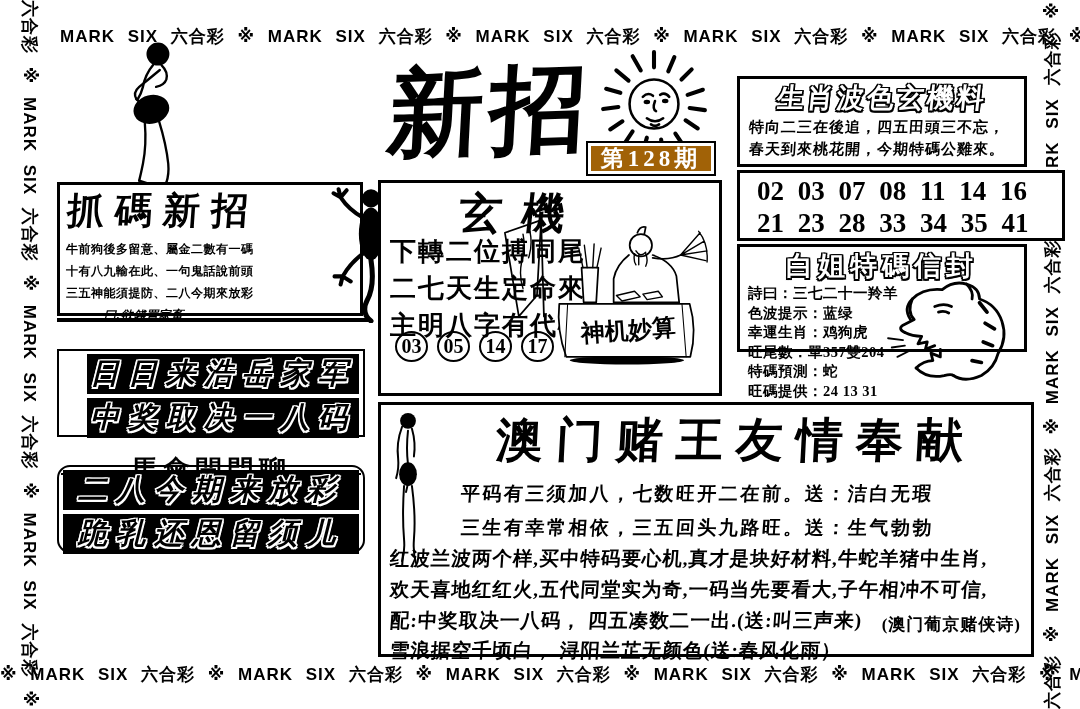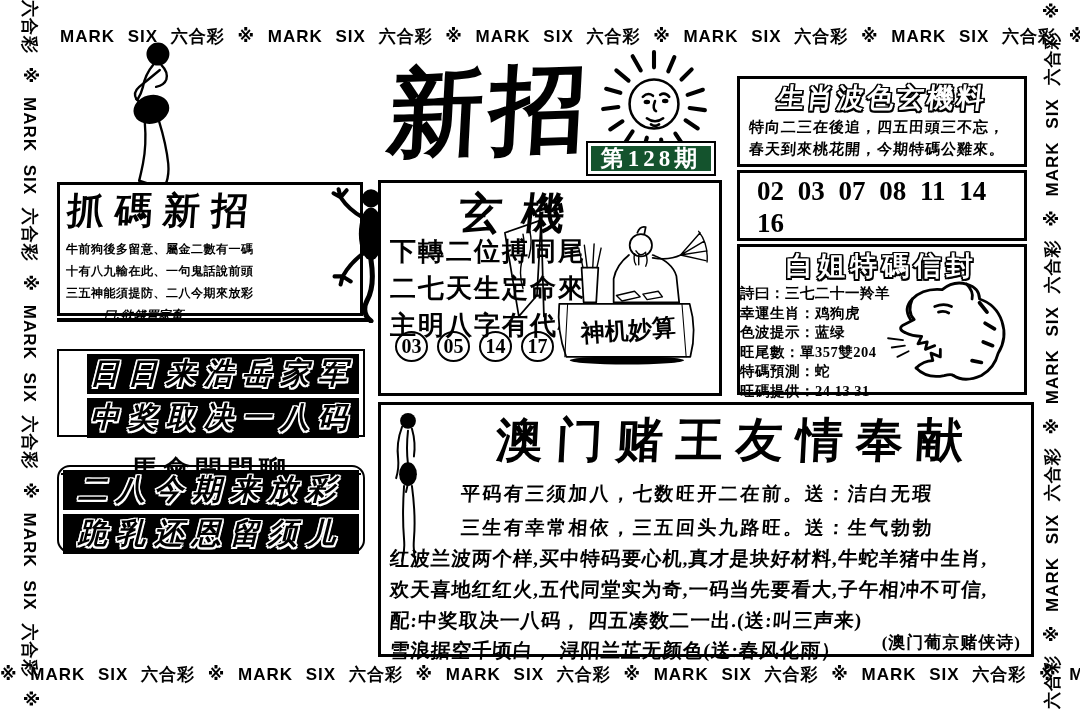--- a/index.html
+++ b/index.html
@@ -16,41 +16,41 @@
   #border-right  { left:1040px; top:709px; width:709px; height:26px; transform-origin:0 0; transform:rotate(-90deg); }
 
   .box { position:absolute; border:3px solid #000; background:#fff; }
 
   
   #page-title { position:absolute; left:388px; top:56px; width:250px; height:114px;
     font-size:96px; line-height:110px; font-weight:900; letter-spacing:6px;
     transform:skewX(-5deg) rotate(-2deg); }
   #sun { position:absolute; left:596px; top:48px; width:116px; height:112px; }
   #issue-badge { position:absolute; left:586px; top:141px; width:130px; height:35px;
-    background:#14532d; color:#fff; border:2px solid #000; box-shadow:inset 0 0 0 3px #fff;
+    background:#a16207; color:#fff; border:2px solid #000; box-shadow:inset 0 0 0 3px #fff;
     font-size:23px; font-weight:bold; letter-spacing:4px;
     display:flex; align-items:center; justify-content:center; }
 
   .outlined { color:#fff;
     text-shadow:-1.5px -1.5px 0 #000, 1.5px -1.5px 0 #000, -1.5px 1.5px 0 #000, 1.5px 1.5px 0 #000,
                 -1.5px 0 0 #000, 1.5px 0 0 #000, 0 -1.5px 0 #000, 0 1.5px 0 #000; }
 
   
   #zodiac-box { left:737px; top:76px; width:290px; height:91px; }
   #zodiac-box .ttl { text-align:center; font-size:27px; font-weight:900; letter-spacing:3px;
      margin-top:1px; transform:skewX(-6deg); }
   #zodiac-box .ln { font-size:15px; font-weight:bold; letter-spacing:1px; line-height:22px;
      padding-left:9px; transform:skewX(-4deg); }
 
-  #numbers-box { left:737px; top:170px; width:290px; height:71px; padding:2px 0 0 17px;
+  #numbers-box { left:737px; top:170px; width:328px; height:71px; padding:2px 0 0 17px;
      font-size:27px; font-weight:bold; line-height:32px; word-spacing:7px; }
 
-  #envelope-box { left:737px; top:244px; width:290px; height:151px; }
+  #envelope-box { left:737px; top:244px; width:290px; height:108px; }
   #envelope-box .ttl { text-align:center; font-size:27px; font-weight:900; letter-spacing:5px; margin-top:1px; }
-  .env-row { font-size:14.5px; font-weight:bold; line-height:19.5px; 
+  .env-row { font-size:14.5px; font-weight:bold; line-height:19.5px; padding-left:8px;
      letter-spacing:0.5px; position:relative; z-index:2; white-space:nowrap; }
   #tiger { position:absolute; right:0px; top:24px; width:158px; height:126px; z-index:1; }
 
   
   #pinup-woman { position:absolute; left:62px; top:40px; width:190px; height:150px; }
 
   #catch-box { left:57px; top:182px; width:306px; height:134px; }
   #catch-box .ttl { font-size:37px; font-weight:900; letter-spacing:11px; margin:1px 0 2px 7px;
      transform:skewX(-4deg); }
   #catch-box .ln { font-size:12px; font-weight:bold; line-height:22px; padding-left:6px;
@@ -90,21 +90,21 @@
   #macau-box { left:378px; top:402px; width:656px; height:255px; }
   #macau-box .ttl { text-align:center; padding-left:60px; margin-top:4px; font-size:47px;
      font-weight:900; letter-spacing:13px; transform:skewX(-3deg); white-space:nowrap; }
   #slim-woman { position:absolute; left:4px; top:4px; width:46px; height:158px; }
   .couplet { position:absolute; left:80px; font-size:19px; font-weight:bold; letter-spacing:2.5px;
      white-space:nowrap; transform:skewX(-4deg); }
   #couplet-1 { top:76px; } #couplet-2 { top:110px; }
   .poem-ln { position:absolute; left:9px; font-size:19.5px; font-weight:bold; letter-spacing:1px;
      white-space:nowrap; transform:skewX(-4deg); }
   #poem-1 { top:140px; } #poem-2 { top:171px; } #poem-3 { top:202px; } #poem-4 { top:232px; }
-  #attribution { position:absolute; right:10px; bottom:0; font-size:17px; font-weight:bold;
+  #attribution { position:absolute; right:10px; bottom:18px; font-size:17px; font-weight:bold;
      letter-spacing:1px; }
 
   svg { display:block; }
 </style>
 </head>
 <body>
 
 <div id="page">
 
   <div id="border-top" class="marquee">MARK SIX 六合彩 ※ MARK SIX 六合彩 ※ MARK SIX 六合彩 ※ MARK SIX 六合彩 ※ MARK SIX 六合彩 ※ MARK SIX 六合彩 ※ MARK SIX 六合彩 ※</div>
@@ -150,22 +150,22 @@
   </div>
 
   <div id="numbers-box" class="box">
     <div>02 03 07 08 11 14 16</div>
     <div>21 23 28 33 34 35 41 45</div>
   </div>
 
   <div id="envelope-box" class="box">
     <div class="ttl outlined">白姐特碼信封</div>
     <div class="env-row"><span>詩曰：</span><span>三七二十一羚羊</span></div>
+    <div class="env-row"><span>色波提示：</span><span>蓝绿</span></div>
     <div class="env-row"><span>幸運生肖：</span><span>鸡狗虎</span></div>
-    <div class="env-row"><span>色波提示：</span><span>蓝绿</span></div>
     <div class="env-row"><span>旺尾數：</span><span>單357雙204</span></div>
     <div class="env-row"><span>特碼預測：</span><span>蛇</span></div>
     <div class="env-row"><span>旺碼提供：</span><span>24 13 31</span></div>
     <div id="tiger">
       <svg viewBox="0 0 150 135" width="158" height="126">
         <g fill="none" stroke="#000" stroke-width="3" stroke-linecap="round" stroke-linejoin="round">
           <path d="M38 52 Q30 40 40 30 Q52 18 72 20 Q84 10 98 14 Q112 18 112 30 Q130 36 136 54 Q142 72 132 88 Q128 104 114 112 Q96 120 84 112"></path>
           <path d="M98 14 Q106 22 104 30"></path>
           <path d="M64 38 Q74 34 82 38"></path>
           <path d="M68 44 Q74 42 79 45"></path>

